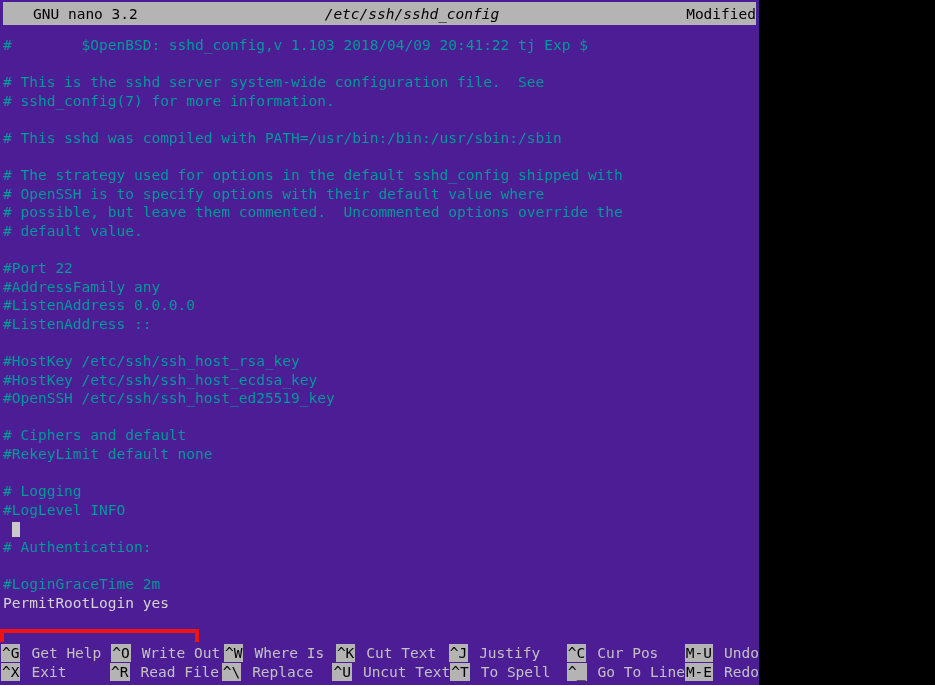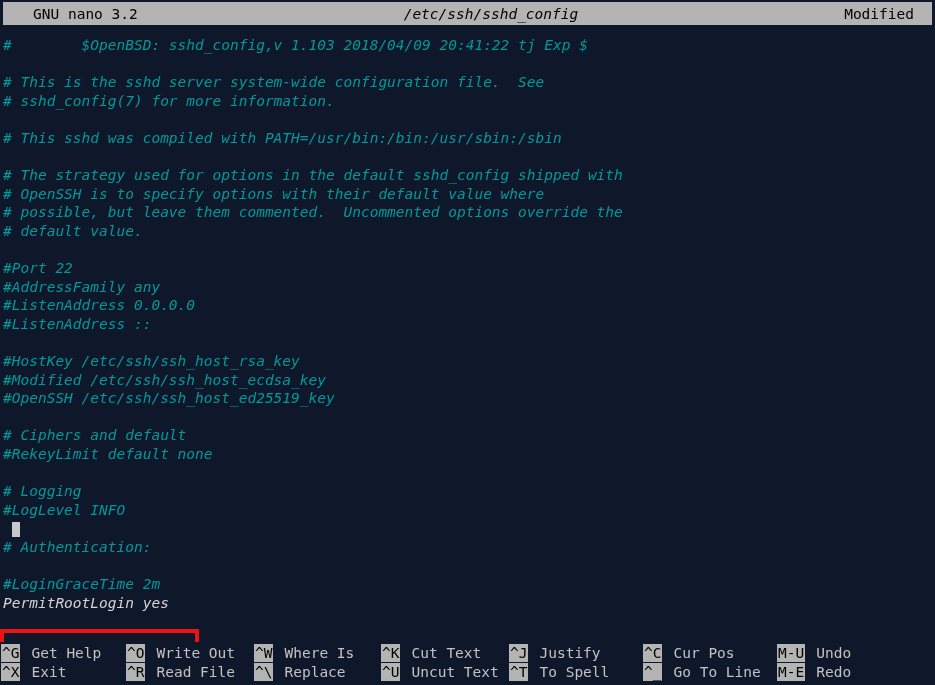--- a/index.html
+++ b/index.html
@@ -13,23 +13,23 @@
     height: 685px;
     overflow: hidden;
     font-family: "DejaVu Sans Mono", "Liberation Mono", monospace;
     color: #c8c8c8;
     position: relative;
   }
 
   #nano-window {
     position: absolute;
     left: 0; top: 0;
-    width: 935px;
+    width: 759px;
     height: 685px;
-    background: #0f172a;
+    background: #4c1d95;
     display: flex;
     flex-direction: column;
   }
 
   
   #titlebar {
     margin: 2px 3px 0 3px;
     height: 23px;
     background: #b4b4b4;
     color: #000000;
@@ -44,37 +44,35 @@
     flex: 0 0 auto;
     padding-left: 30px;
   }
   #titlebar .tb-center {
     flex: 1 1 auto;
     text-align: center;
     font-style: italic;
   }
   #titlebar .tb-right {
     flex: 0 0 auto;
-    padding-right: 18px;
   }
 
   
   #editor {
     flex: 1 1 auto;
     position: relative;
     padding: 11px 0 0 3px;
     overflow: hidden;
   }
   .line {
     height: 18.6px;
     line-height: 18.6px;
     font-size: 14.5px;
     white-space: pre;
     color: #009a9a;
-    font-style: italic;
   }
   .line.active {
     color: #d4d4d4;
   }
   .line.blank {
     color: transparent;
   }
   .cursor {
     background: #c8c8c8;
     color: #000000;
@@ -157,21 +155,21 @@
         <div class="line"># OpenSSH is to specify options with their default value where</div>
         <div class="line"># possible, but leave them commented.  Uncommented options override the</div>
         <div class="line"># default value.</div>
         <div class="line blank">&nbsp;</div>
         <div class="line">#Port 22</div>
         <div class="line">#AddressFamily any</div>
         <div class="line">#ListenAddress 0.0.0.0</div>
         <div class="line">#ListenAddress ::</div>
         <div class="line blank">&nbsp;</div>
         <div class="line">#HostKey /etc/ssh/ssh_host_rsa_key</div>
-        <div class="line">#Modified /etc/ssh/ssh_host_ecdsa_key</div>
+        <div class="line">#HostKey /etc/ssh/ssh_host_ecdsa_key</div>
         <div class="line">#OpenSSH /etc/ssh/ssh_host_ed25519_key</div>
         <div class="line blank">&nbsp;</div>
         <div class="line"># Ciphers and default</div>
         <div class="line">#RekeyLimit default none</div>
         <div class="line blank">&nbsp;</div>
         <div class="line"># Logging</div>
         <div class="line">#LogLevel INFO</div>
         <div class="line blank">&nbsp;<span class="cursor">&nbsp;</span></div>
         <div class="line"># Authentication:</div>
         <div class="line blank">&nbsp;</div>

